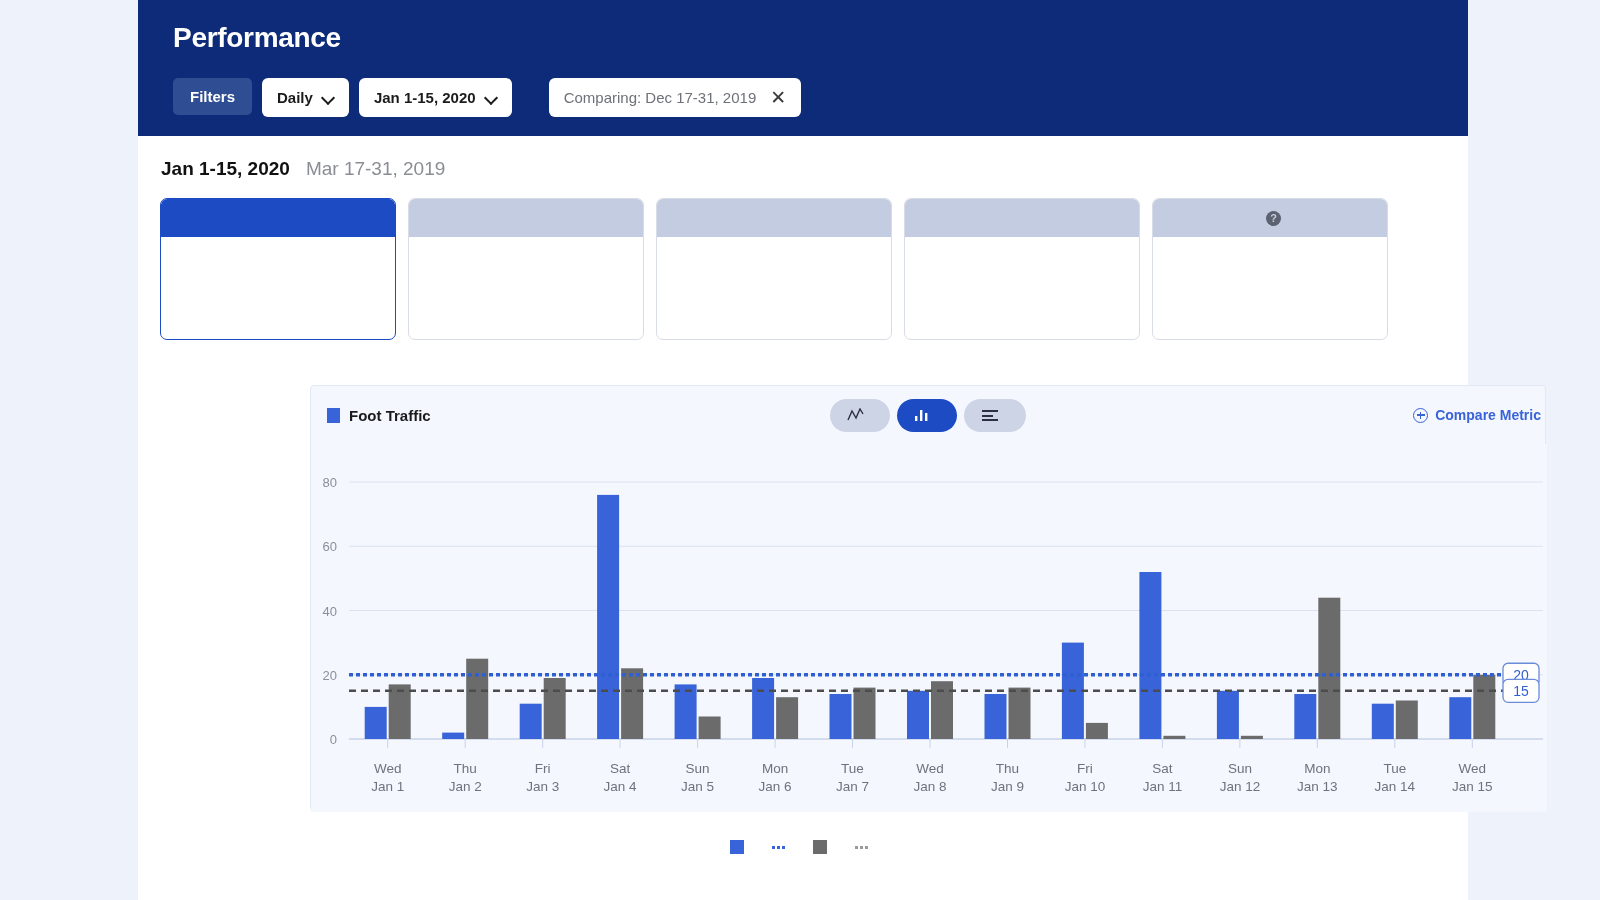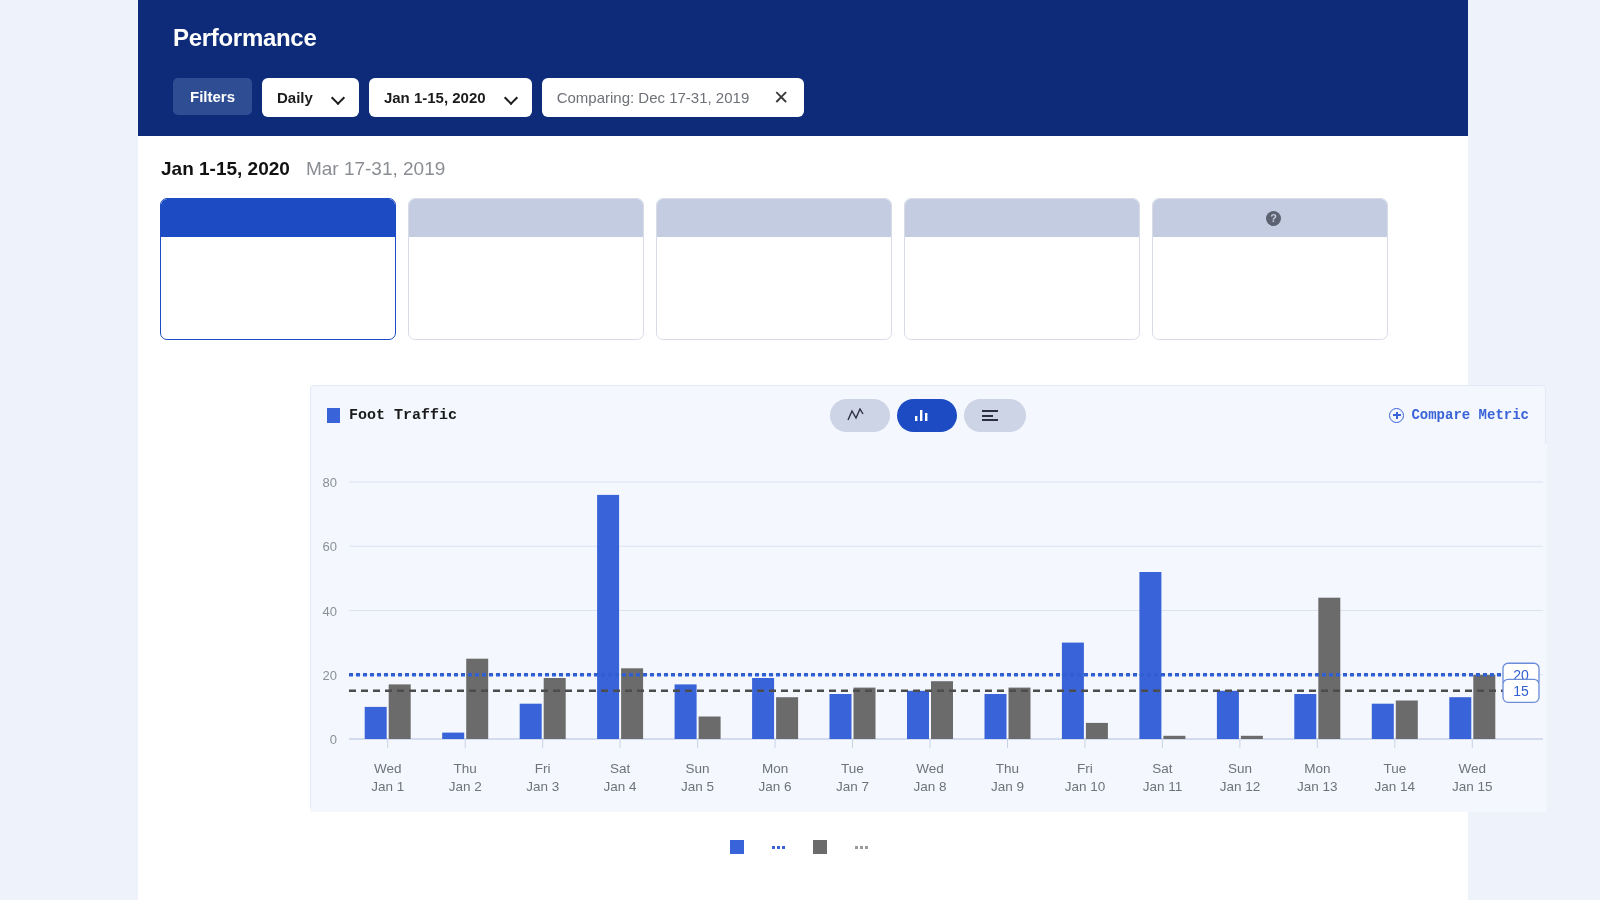--- a/index.html
+++ b/index.html
@@ -19,40 +19,40 @@
   }
 
   
   .header {
     background: #0d2b78;
     height: 136px;
     padding: 18px 0 0 35px;
   }
   .page-title {
     color: #ffffff;
-    font-size: 24px;
+    font-size: 28px;
     font-weight: bold;
     letter-spacing: -0.3px;
     line-height: 40px;
   }
   .filter-row { display: flex; align-items: flex-start; gap: 10px; margin-top: 20px; }
   .filters-btn {
     background: #2f4d93; color: #ffffff;
     font-size: 15px; font-weight: bold;
     border-radius: 5px; padding: 10px 17px;
     border: none; cursor: pointer;
   }
   .pill {
     background: #ffffff; border-radius: 6px;
-    display: flex; align-items: center; gap: 20px;
+    display: flex; align-items: center; gap: 10px;
     padding: 9px 15px; font-size: 15px;
     font-weight: bold; color: #1b1b1b; cursor: pointer;
     height: 39px;
   }
-  .pill.muted { color: #6e7177; font-weight: normal; }
+  .pill.muted { color: #6e7177; font-weight: normal; margin-left: 27px; }
   .chev { display:inline-block; width: 11px; height: 11px; position: relative; }
   .chev::after {
     content:""; position:absolute; left:0; top:1px;
     width:8px; height:8px;
     border-right:2px solid #1b1b1b; border-bottom:2px solid #1b1b1b;
     transform: rotate(45deg);
   }
   .xicon { font-size: 19px; color: #3a3a3a; line-height: 1; margin-left: 4px; }
 
   
@@ -105,39 +105,39 @@
   
   .chart-card {
     position: absolute; left: 172px; top: 385px;
     width: 1236px; height: 426px;
     background: #f4f7fd;
     border: 1px solid #e2e8f4;
     border-radius: 4px;
   }
   .chart-toolbar {
     height: 58px; display: flex; align-items: center;
-    padding: 0 16px; position: relative; font-family: Liberation Mono, monospace;
+    padding: 0 16px; position: relative;
   }
   .metric-legend { display: flex; align-items: center; gap: 9px; }
   .metric-swatch { width: 13px; height: 15px; background: #3963d8; }
   .metric-label { font-size: 15px; font-weight: bold; color: #1b1b1b; }
   .view-toggle {
     position: absolute; left: 50%; transform: translateX(-50%);
     display: flex; gap: 7px;
   }
   .vt {
     display: flex; align-items: center; gap: 9px;
     height: 33px; padding: 0 17px;
     border-radius: 17px; background: #ccd4e6;
     color: #2b3040; font-size: 14px; font-weight: bold;
     cursor: pointer;
   }
   .vt.on { background: #1c4bc4; color: #ffffff; }
   .compare-metric {
-    position: absolute; right: 16px;
+    position: absolute; right: 4px;
     display: flex; align-items: center; gap: 7px;
     color: #3963d8; font-size: 14px; font-weight: bold;
     cursor: pointer;
   }
   .plus-circle {
     width: 15px; height: 15px; border: 1.6px solid #3963d8;
     border-radius: 50%; position: relative;
   }
   .plus-circle::before, .plus-circle::after {
     content:""; position:absolute; background:#3963d8;

